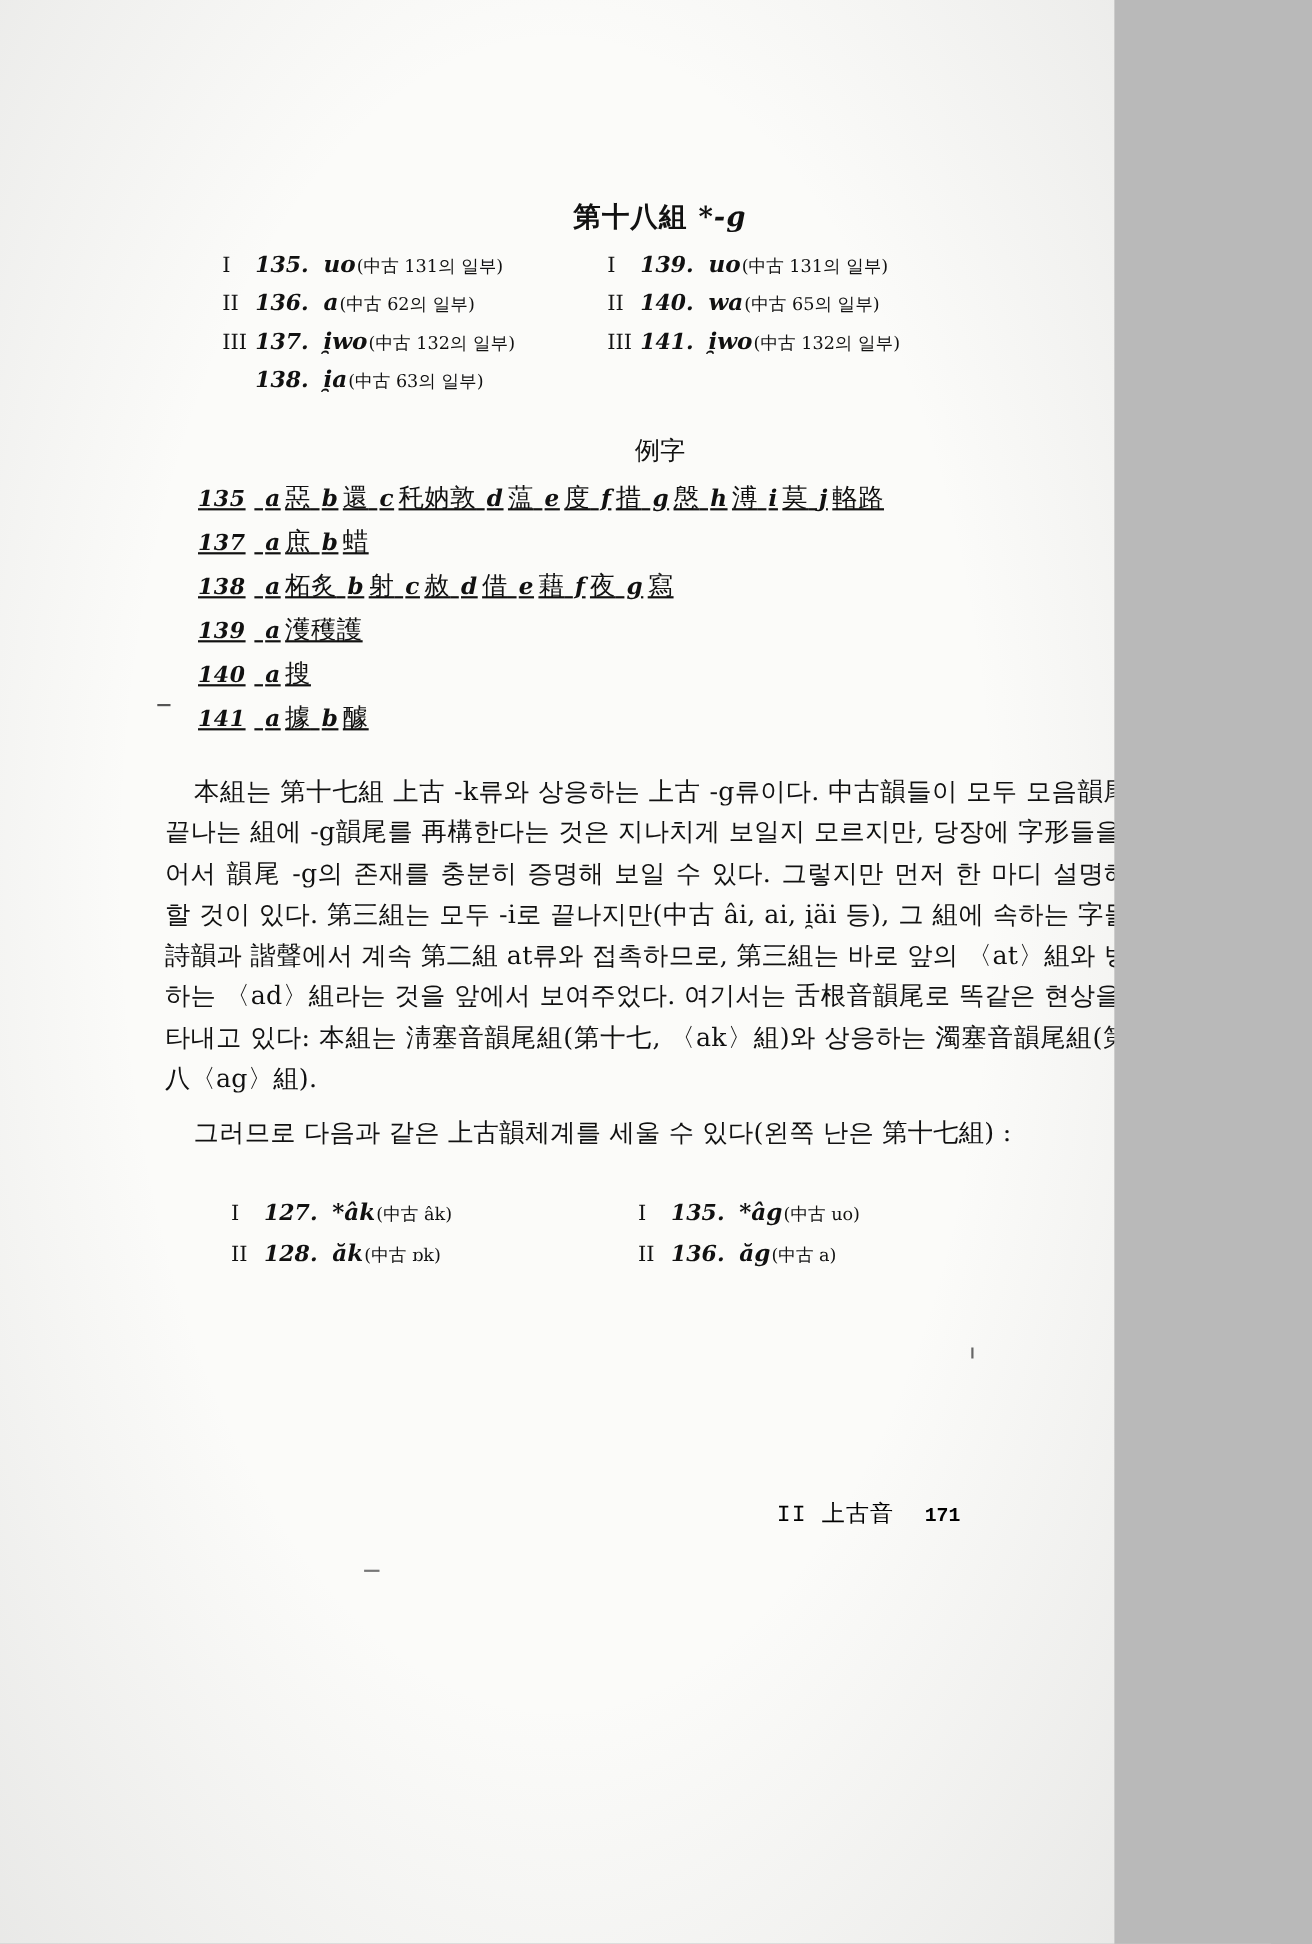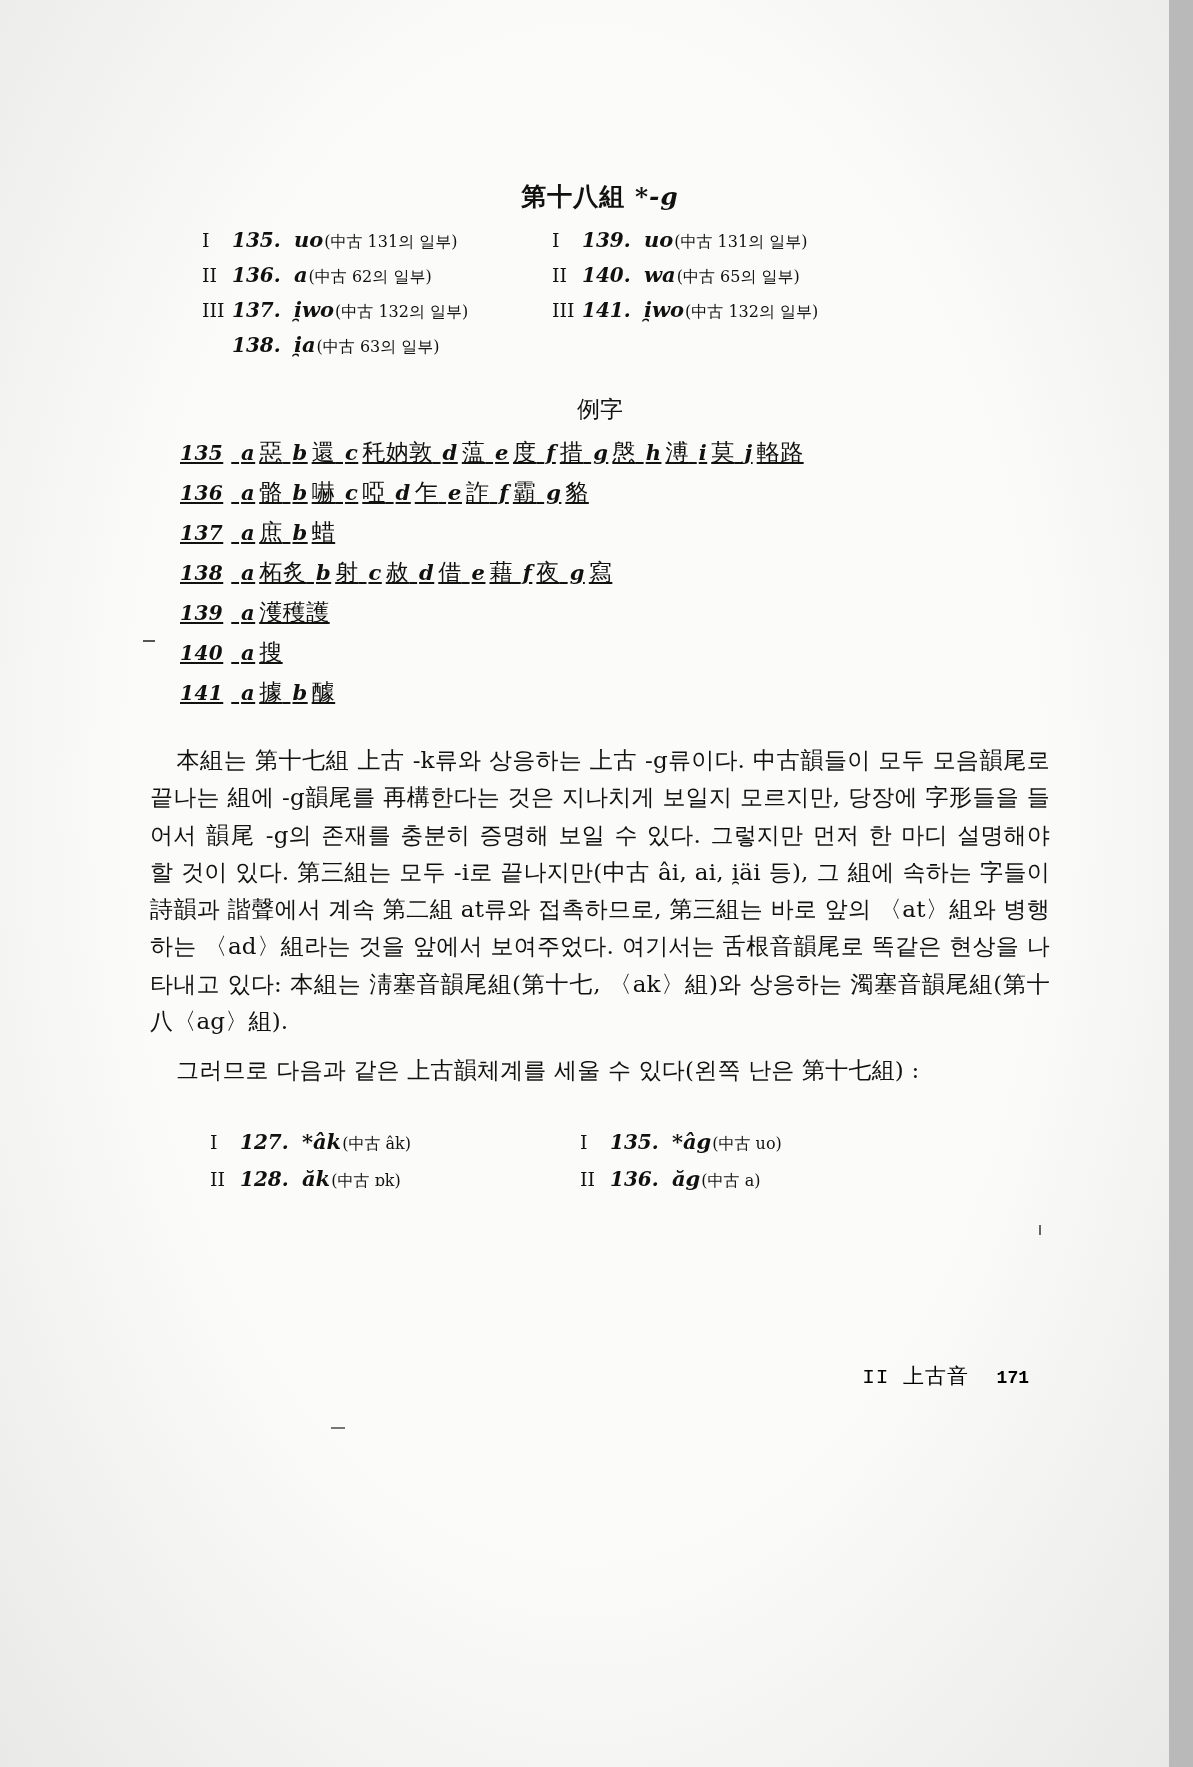--- a/index.html
+++ b/index.html
@@ -5,21 +5,21 @@
   html, body {
     margin: 0;
     padding: 0;
     background: #b9b9b9;
   }
   body {
     font-family: "DejaVu Sans", sans-serif;
   }
   .page {
     position: relative;
-    width: 1169px;
+    width: 1013px;
     height: 1767px;
     background: #fbfbf9;
     overflow: hidden;
   }
   
   .page::before {
     content: "";
     position: absolute;
     inset: 0;
     background:
@@ -266,30 +266,20 @@
         <span class="ex-lab">c</span><span>秅妠敦</span>
         <span class="ex-lab">d</span><span>蕰</span>
         <span class="ex-lab">e</span><span>度</span>
         <span class="ex-lab">f</span><span>措</span>
         <span class="ex-lab">g</span><span>慇</span>
         <span class="ex-lab">h</span><span>溥</span>
         <span class="ex-lab">i</span><span>莫</span>
         <span class="ex-lab">j</span><span>輅路</span>
       </div>
       <div class="ex-row">
-        <span class="ex-num">136</span>
-        <span class="ex-lab">a</span><span>骼</span>
-        <span class="ex-lab">b</span><span>嚇</span>
-        <span class="ex-lab">c</span><span>啞</span>
-        <span class="ex-lab">d</span><span>乍</span>
-        <span class="ex-lab">e</span><span>詐</span>
-        <span class="ex-lab">f</span><span>霸</span>
-        <span class="ex-lab">g</span><span>貉</span>
-      </div>
-      <div class="ex-row">
         <span class="ex-num">137</span>
         <span class="ex-lab">a</span><span>庶</span>
         <span class="ex-lab">b</span><span>蜡</span>
       </div>
       <div class="ex-row">
         <span class="ex-num">138</span>
         <span class="ex-lab">a</span><span>柘炙</span>
         <span class="ex-lab">b</span><span>射</span>
         <span class="ex-lab">c</span><span>赦</span>
         <span class="ex-lab">d</span><span>借</span>

